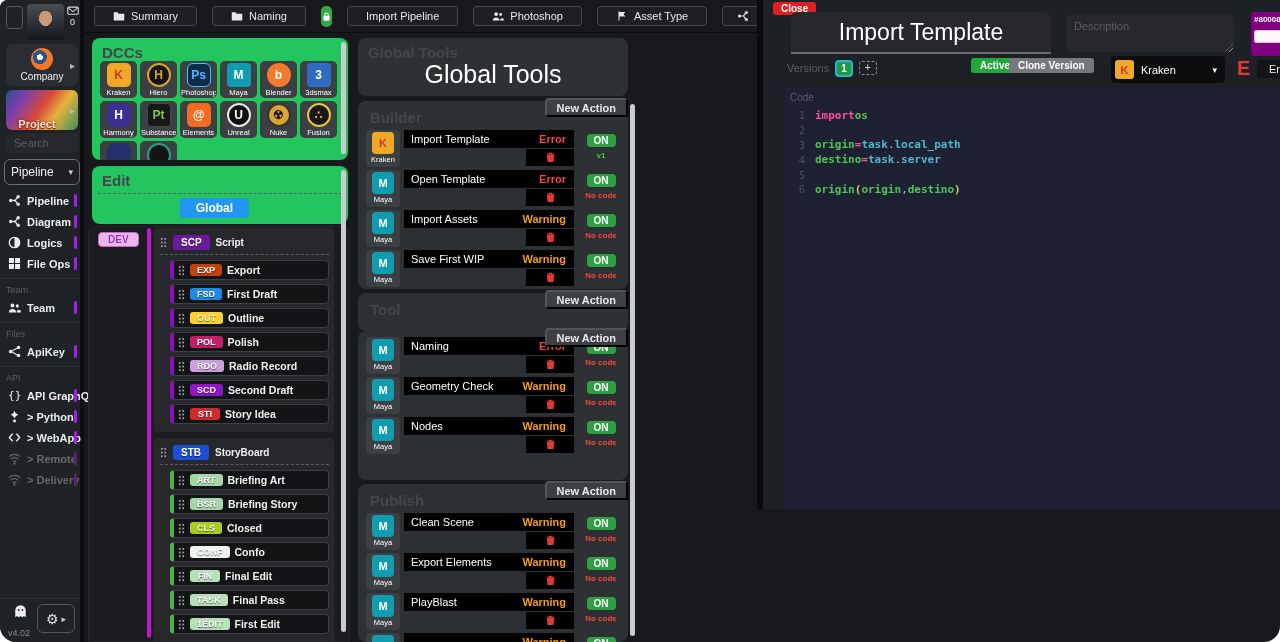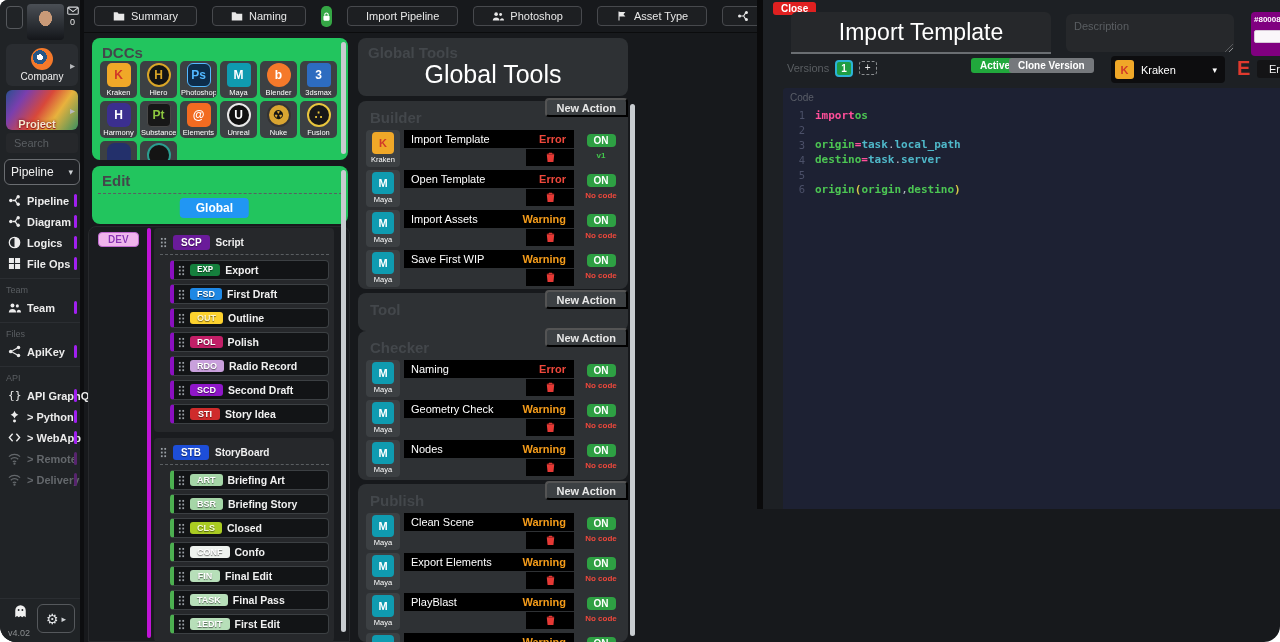--- a/index.html
+++ b/index.html
@@ -572,21 +572,21 @@
       <div class="group" style="--accent: #8a10c0;">
         <div class="group-head">
           <span class="drag"></span>
           <span class="gbadge" style="background: rgb(106, 27, 154); color: rgb(255, 255, 255);">SCP</span>
           <span class="gname">Script</span>
         </div>
         <div class="gdash"></div>
 
           <div class="gitem">
             <span class="drag"></span>
-            <span class="badge" style="background: #15803d; color: rgb(255, 255, 255); font-family: Liberation Mono, monospace;">EXP</span>
+            <span class="badge" style="background: #c2410c; color: rgb(255, 255, 255);">EXP</span>
             <span class="ilabel">Export</span>
           </div>
 
           <div class="gitem">
             <span class="drag"></span>
             <span class="badge" style="background: rgb(30, 136, 229); color: rgb(255, 255, 255);">FSD</span>
             <span class="ilabel">First Draft</span>
           </div>
 
           <div class="gitem">
@@ -786,21 +786,20 @@
       </div>
 
       <div class="tsection">
         <button class="new-action">New Action</button>
         <div class="tsec-title">Tool</div>
 
       </div>
 
       <div class="tsection">
         <button class="new-action">New Action</button>
-        <div class="tsec-title">Checker</div>
 
           <div class="tcard">
             <div class="tcard-icon">
               <div class="dcc-ic" style="background: rgb(15, 155, 176); color: rgb(255, 255, 255);">M</div>
               <div class="dcc-nm">Maya</div>
             </div>
             <div class="tcard-mid">
               <div class="tcard-titlebar">
                 <span class="tcard-title">Naming</span>
                 <span class="tcard-status" style="color: rgb(240, 72, 60);">Error</span>

